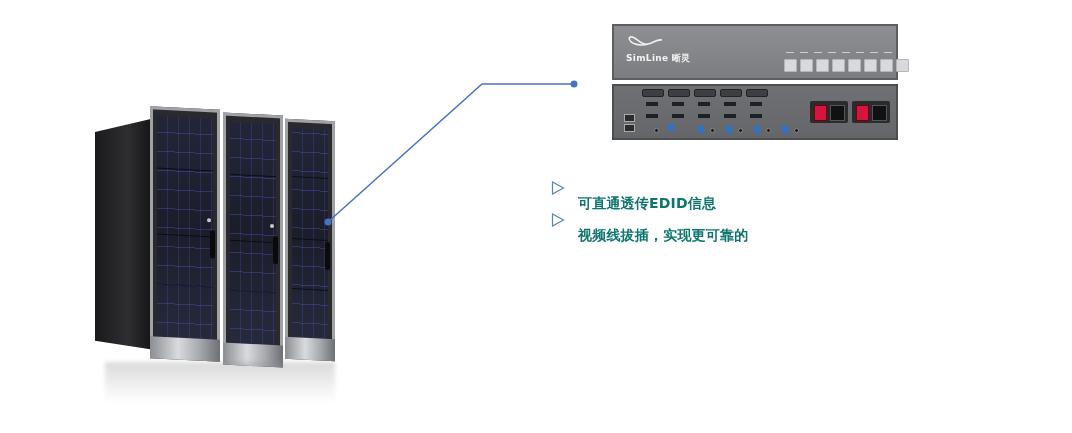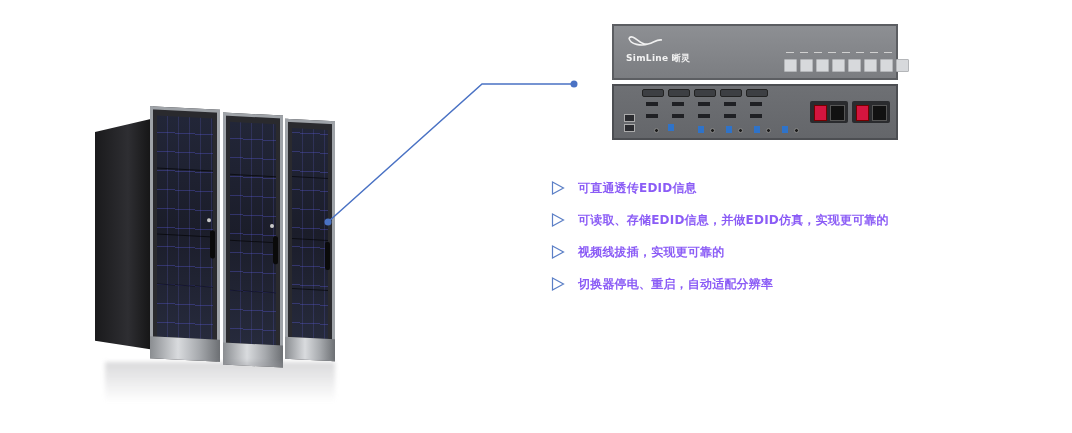--- a/index.html
+++ b/index.html
@@ -53,21 +53,21 @@
     .jack { position:absolute; width:3px; height:3px; border-radius:50%; background:#1a1a1a; border:1px solid #888; }
     .power { position:absolute; top:15px; width:38px; height:22px; background:#2a2b2e; border-radius:2px; }
     .power .switch { position:absolute; left:4px; top:4px; width:11px; height:14px; background:#d4153f; border:1px solid #700; }
     .power .socket { position:absolute; left:20px; top:4px; width:13px; height:14px; background:#111; border:1px solid #555; }
 
     
     .features { position:absolute; left:551px; top:178px; width:500px; }
     .feature { display:flex; align-items:flex-start; height:32px; }
     .feature.cont { padding-left:27px; }
     .tri { width:14px; height:14px; margin-right:13px; margin-top:3px; flex:0 0 auto; }
-    .ftext { color:#8b5cf6; font-weight:bold; font-size:12px; line-height:20px; white-space:nowrap; letter-spacing:.2px; }
+    .ftext { color:#0f766e; font-weight:bold; font-size:14px; line-height:20px; white-space:nowrap; letter-spacing:.2px;margin-top:15px; }
   </style>
 </head>
 <body>
 
 <div class="racks">
   <div class="rack-side"></div>
   <div class="rack rack-1">
     <div class="glass">
         <div class="band" style="top:52px"></div>
         <div class="band" style="top:118px"></div>
@@ -175,27 +175,15 @@
   <div class="feature">
     <svg class="tri" viewBox="0 0 14 14">
         <polygon points="1.5,1 12.5,7 1.5,13" fill="none" stroke="#5b7fc6" stroke-width="1.2"></polygon>
       </svg>
     <span class="ftext">可直通透传EDID信息</span>
   </div>
   <div class="feature">
     <svg class="tri" viewBox="0 0 14 14">
         <polygon points="1.5,1 12.5,7 1.5,13" fill="none" stroke="#5b7fc6" stroke-width="1.2"></polygon>
       </svg>
-    <span class="ftext">可读取、存储EDID信息，并做EDID仿真，实现更可靠的</span>
-  </div>
-  <div class="feature">
-    <svg class="tri" viewBox="0 0 14 14">
-        <polygon points="1.5,1 12.5,7 1.5,13" fill="none" stroke="#5b7fc6" stroke-width="1.2"></polygon>
-      </svg>
     <span class="ftext">视频线拔插，实现更可靠的</span>
-  </div>
-  <div class="feature">
-    <svg class="tri" viewBox="0 0 14 14">
-        <polygon points="1.5,1 12.5,7 1.5,13" fill="none" stroke="#5b7fc6" stroke-width="1.2"></polygon>
-      </svg>
-    <span class="ftext">切换器停电、重启，自动适配分辨率</span>
   </div>
 </div>
 
 </body></html>

